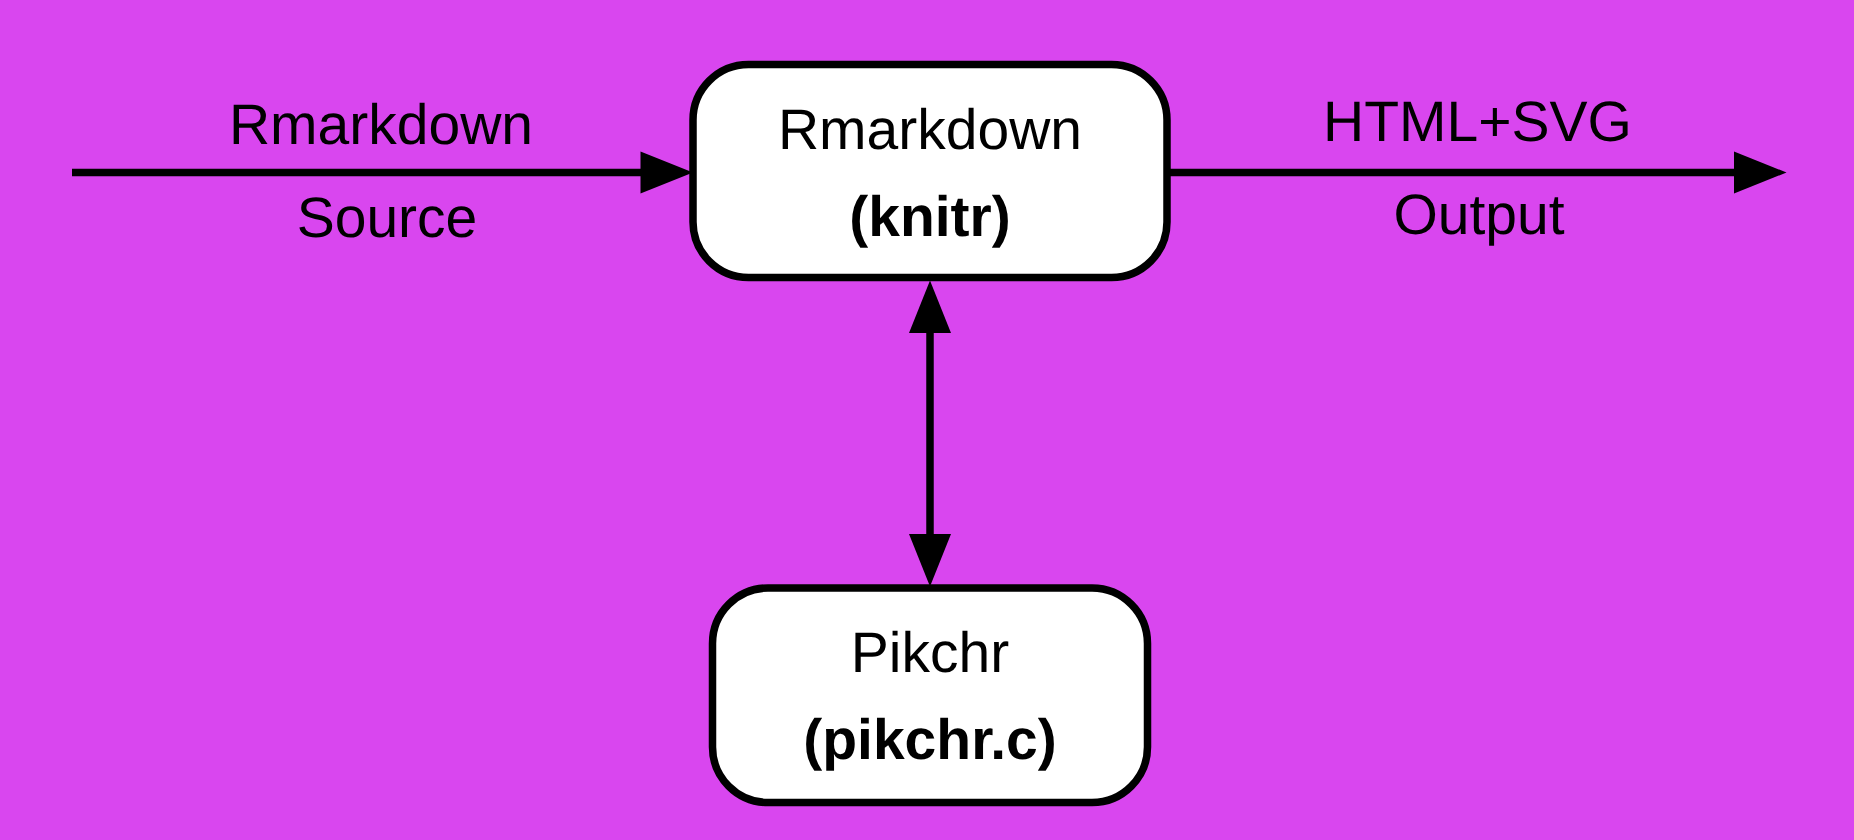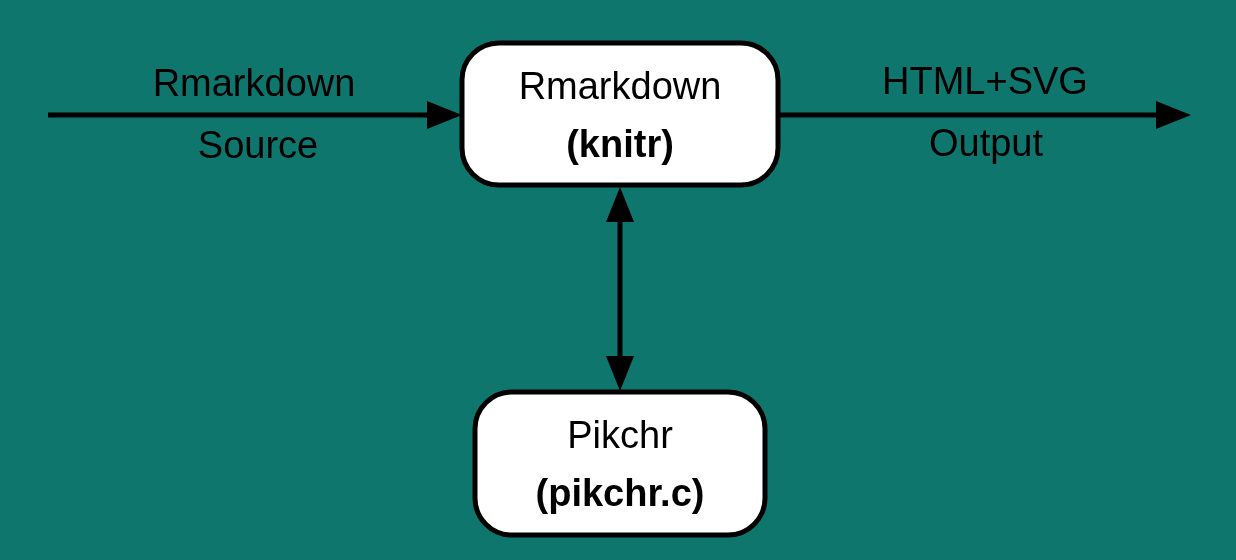--- a/index.html
+++ b/index.html
@@ -7,21 +7,21 @@
     padding: 0;
     width: 1236px;
     height: 560px;
     background: #ffffff;
     overflow: hidden;
   }
   .diagram-stage {
     position: relative;
     width: 1236px;
     height: 560px;
-    background: #0f766e;
+    background: #d946ef;
   }
   svg {
     display: block;
   }
   .shape {
     stroke: #000000;
     stroke-width: 5;
     fill: none;
   }
   .node-box {

